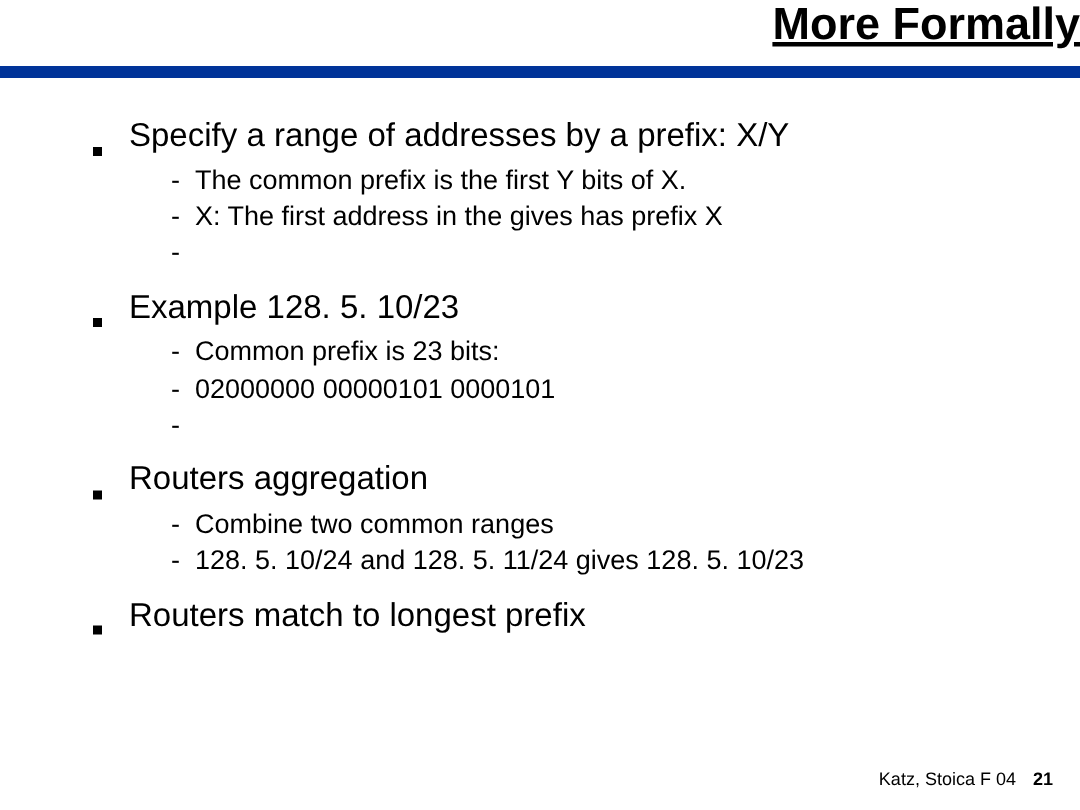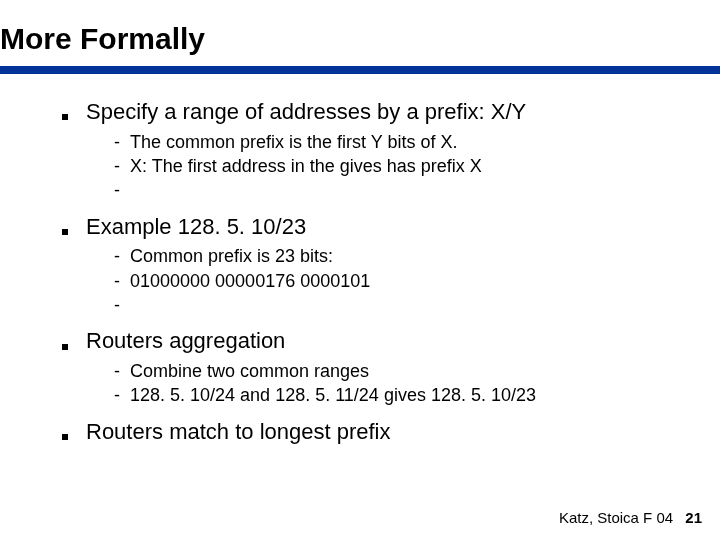--- a/index.html
+++ b/index.html
@@ -7,37 +7,37 @@
     padding: 0;
     width: 720px;
     height: 540px;
     background: #fff;
     font-family: Arial, Helvetica, sans-serif;
     color: #000;
     position: relative;
     overflow: hidden;
   }
   .title {
-    text-align: left;
+    text-align: right;
     font-size: 30px;
     font-weight: bold;
-    padding-top: 22px;
     padding-bottom: 10px;
+    text-decoration: underline;
   }
   .divider {
     height: 8px;
     background: #003399;
     width: 100%;
   }
   .content {
     padding: 14px 48px 0 62px;
   }
   .item {
     display: flex;
-    align-items: center;
+    align-items: flex-end;
     margin-top: 10px;
   }
   .sq {
     width: 6px;
     height: 6px;
     background: #000;
     flex: 0 0 auto;
     margin-top: 11px;
     margin-right: 18px;
   }
@@ -62,21 +62,21 @@
   }
   sup {
     font-size: 0.65em;
     vertical-align: super;
     line-height: 0;
   }
   .footer {
     position: absolute;
     bottom: 14px;
     right: 18px;
-    font-size: 15px;
+    font-size: 12px;
   }
   .footer .pagebox {
     display: inline-block;
     font-weight: bold;
     margin-left: 8px;
   }
 </style>
 </head>
 <body>
 
@@ -107,21 +107,21 @@
     <div class="sq"></div>
     <div class="item-text">Example 128. 5. 10/23</div>
   </div>
   <div class="subs">
     <div class="sub">
         <span class="dash">-</span>
         <span>Common prefix is 23 bits:</span>
       </div>
     <div class="sub">
         <span class="dash">-</span>
-        <span>01000000 00000176 0000101</span>
+        <span>02000000 00000101 0000101</span>
       </div>
     <div class="sub">
         <span class="dash">-</span>
       </div>
   </div>
 
   <div class="item">
     <div class="sq"></div>
     <div class="item-text">Routers aggregation</div>
   </div>

